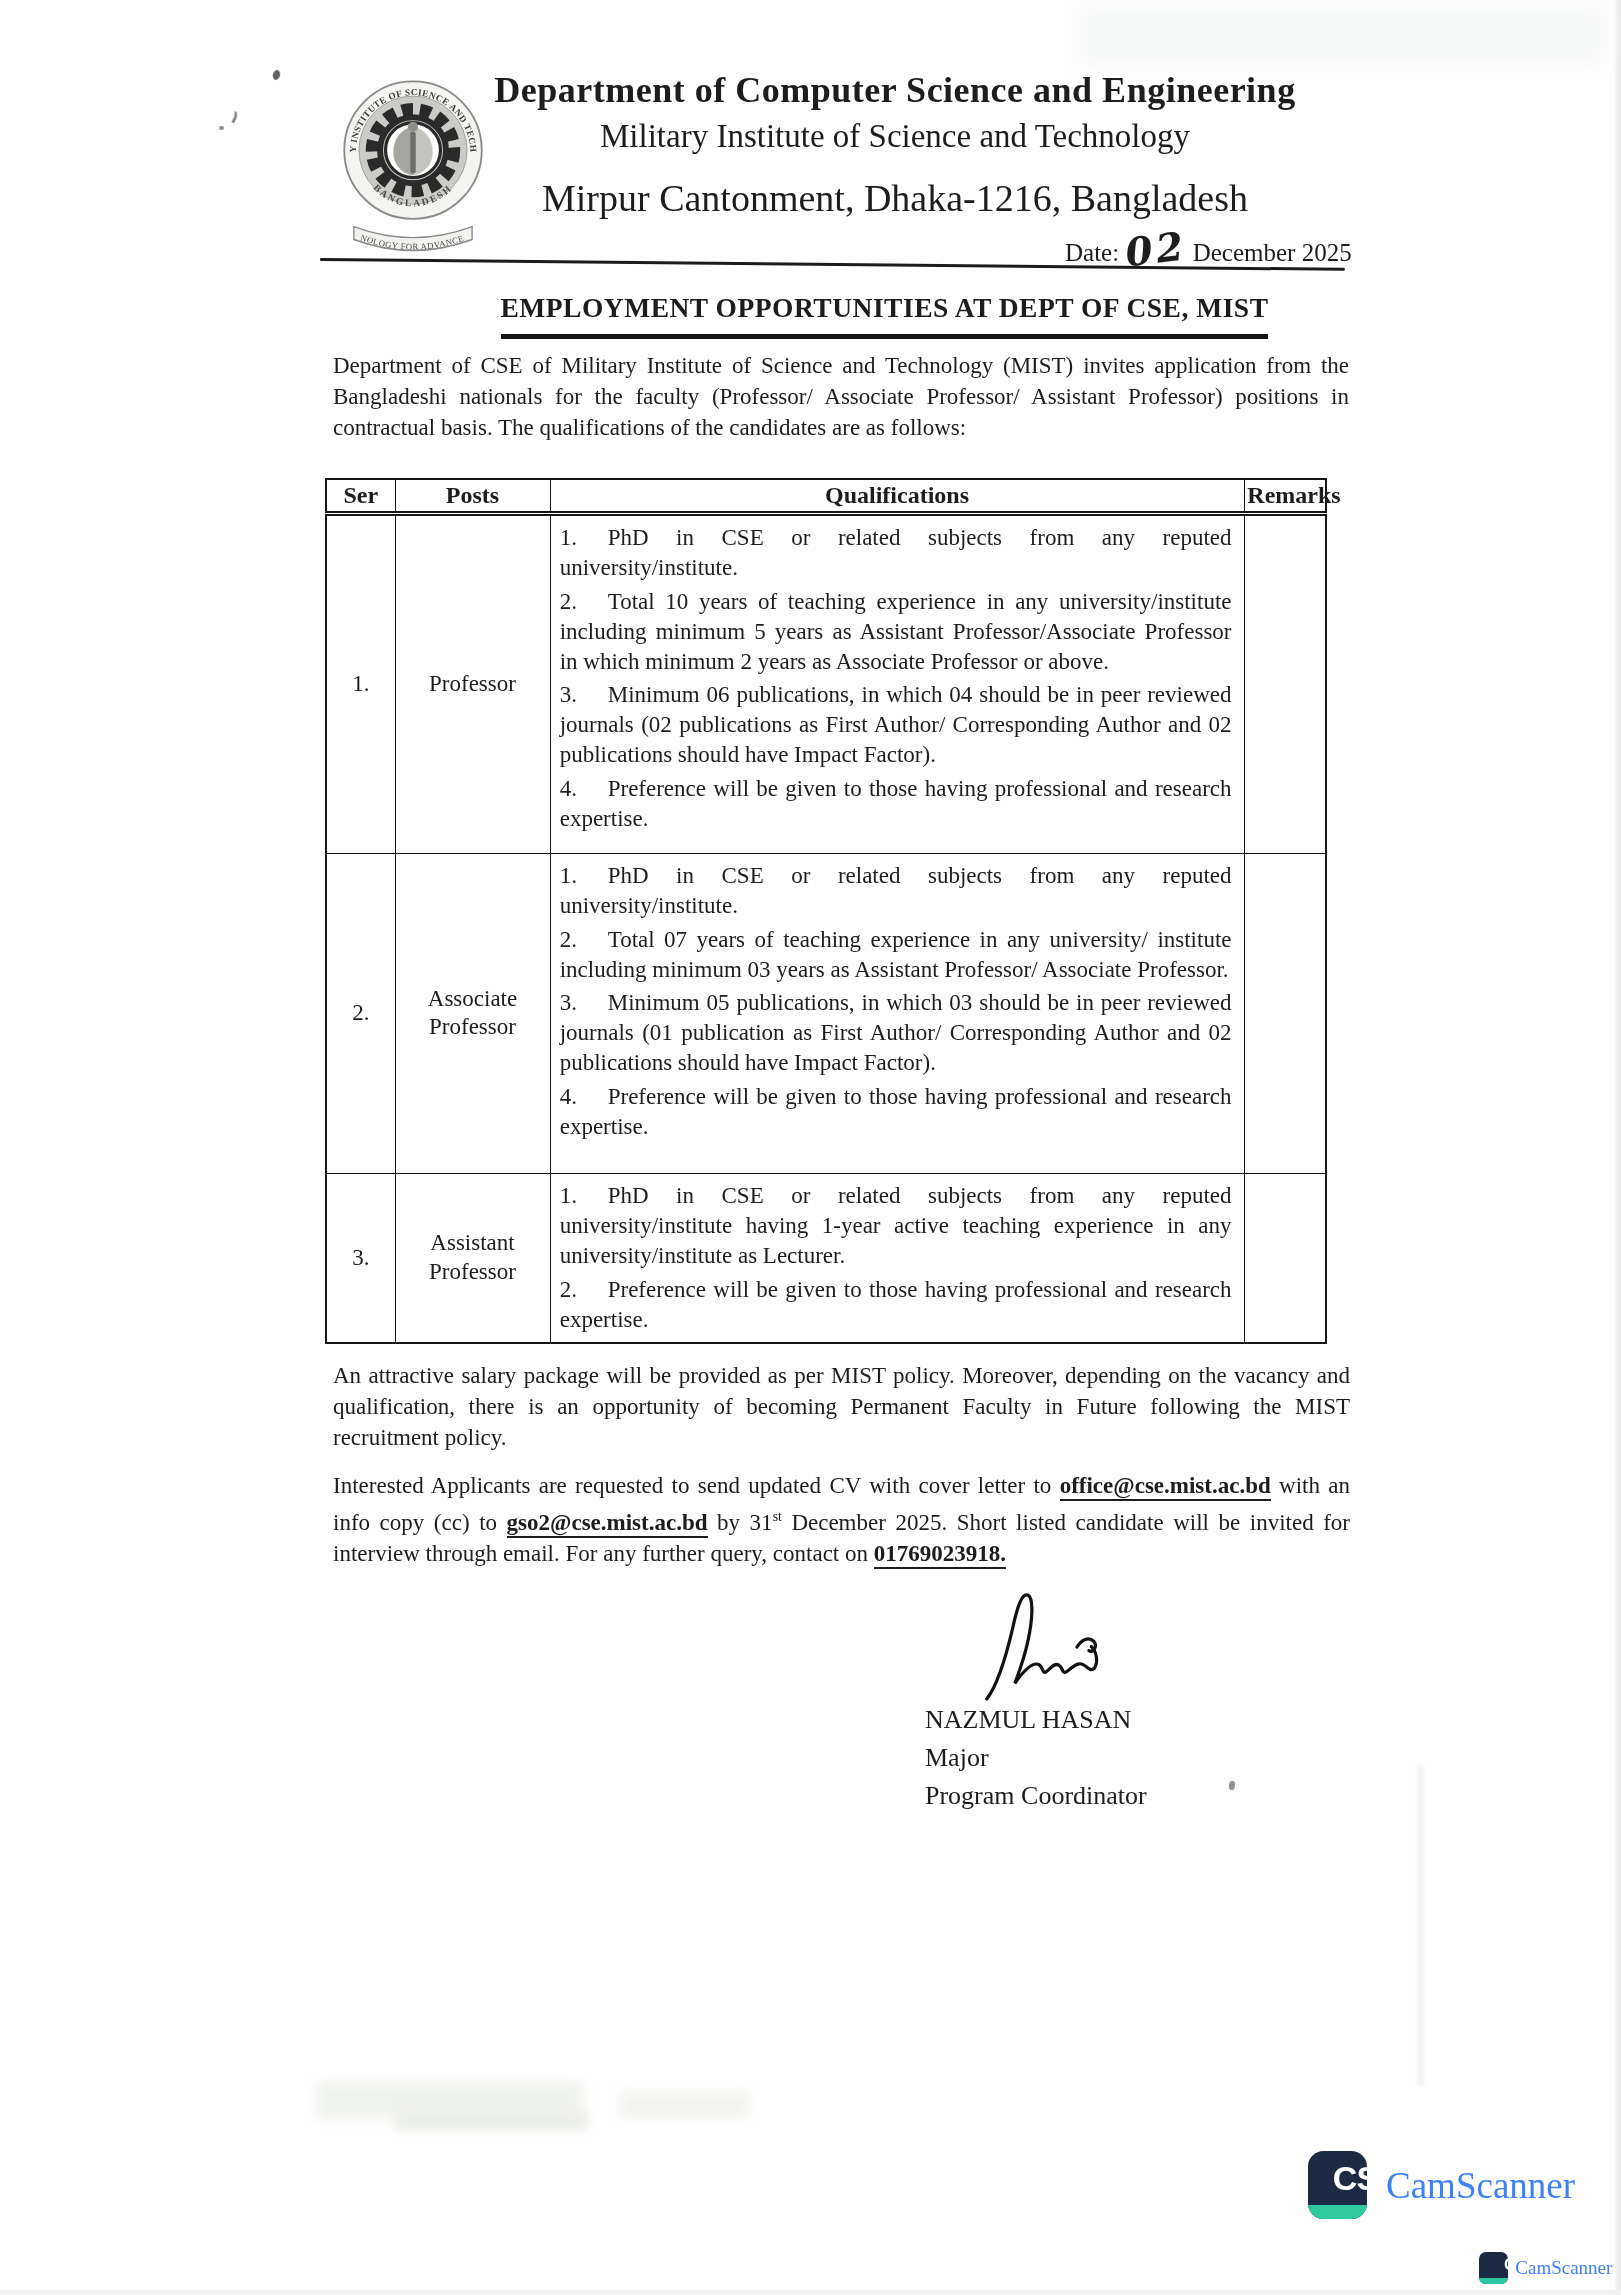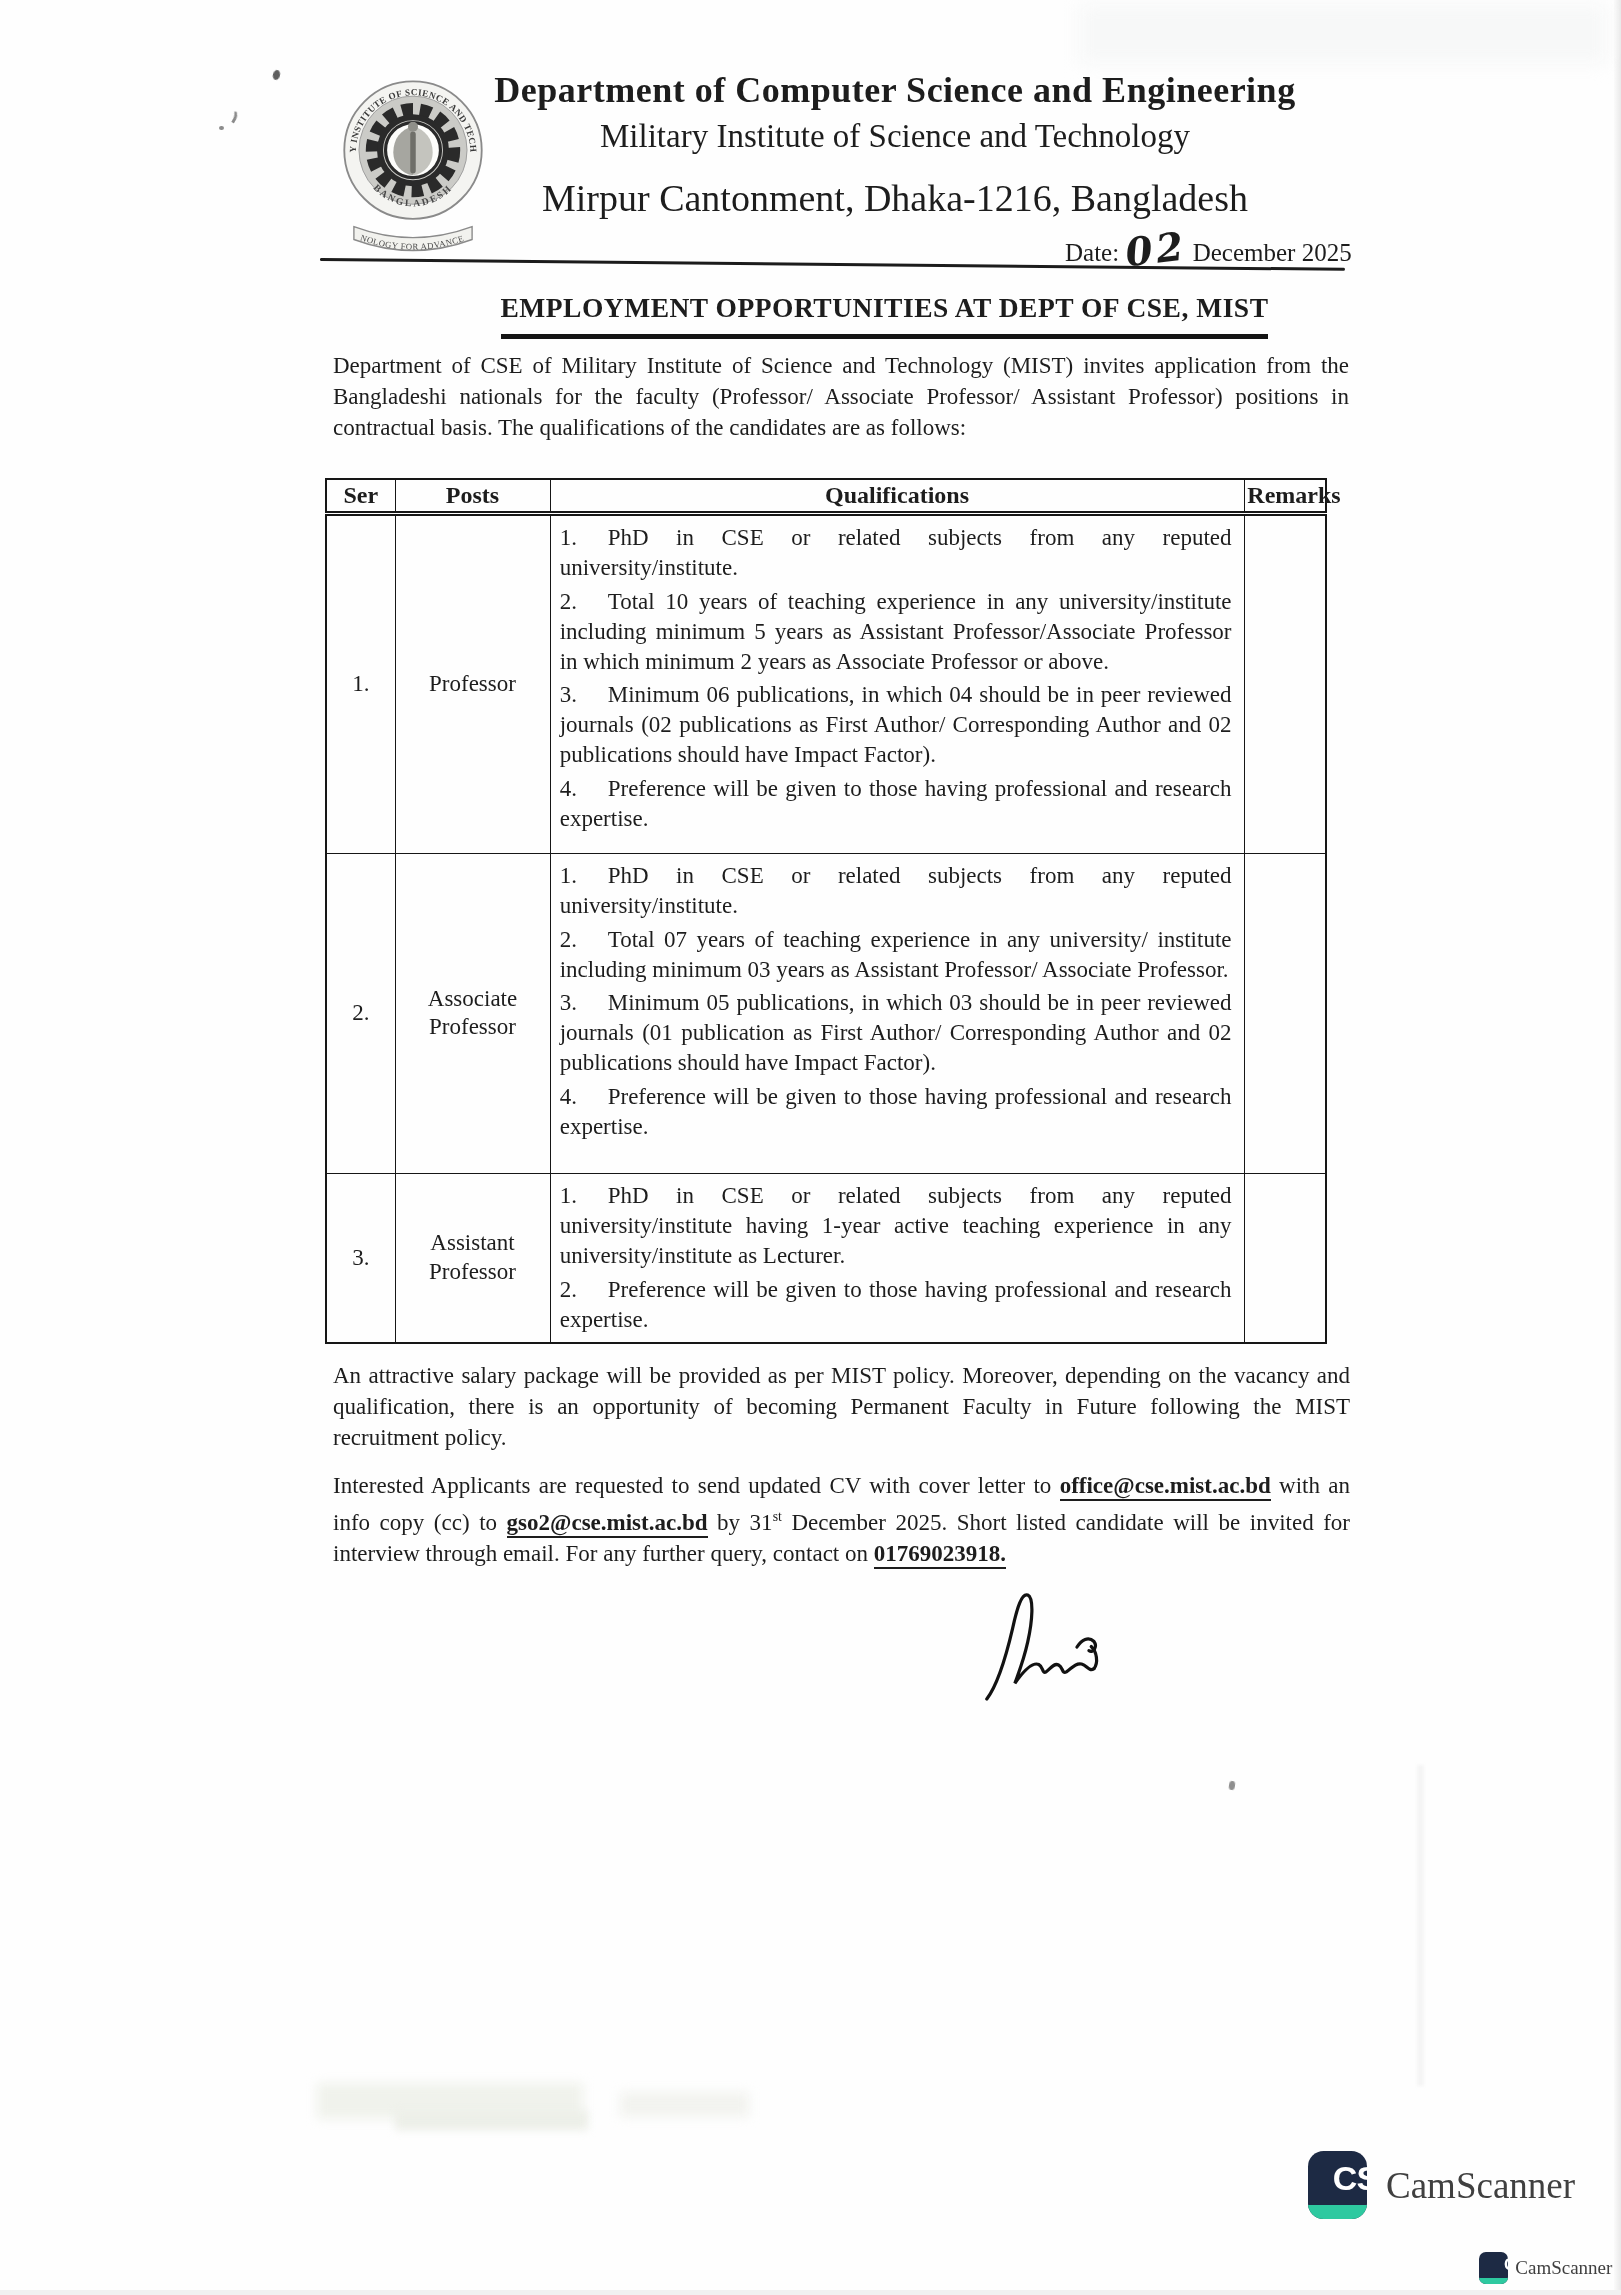--- a/index.html
+++ b/index.html
@@ -78,21 +78,21 @@
   .cs-icon { display:flex; flex-direction:column; overflow:hidden; }
   .cs-icon .cs-top { flex:1; display:flex; align-items:center; justify-content:center;
     font-family:"Liberation Sans",sans-serif; font-weight:800; color:#ffffff;margin-left:36px; }
   .wm-big .cs-icon { width:59px; height:68px; border-radius:15.6px; background:#1d2a44; }
   .wm-big .cs-top { font-size:34px; letter-spacing:-0.9px; }
   .wm-big .cs-strip { height:13.8px; }
   .wm-small .cs-icon { width:29px; height:32px; border-radius:6.9px; background:#1d2a44; }
   .wm-small .cs-top { font-size:16.5px; letter-spacing:-0.5px; }
   .wm-small .cs-strip { height:6.4px; }
   .cs-strip { width:100%; }
-  .wm-text { color:#404040; font-family:"Liberation Serif",serif; }
+  .wm-text { color:#3b82f6; font-family:"Liberation Serif",serif; }
   .wm-big .wm-text { font-size:37px; margin-left:19px; }
   .wm-small .wm-text { font-size:19px; margin-left:7.3px; }
 </style>
 </head>
 <body>
 
 <div class="page">
 
   <div class="edge-right art"></div>
   <div class="edge-bottom art"></div>
@@ -205,20 +205,25 @@
 
   <p class="close2"><span>Interested Applicants are requested to send updated CV with cover letter to </span><span class="em">office@cse.mist.ac.bd</span><span> with an info copy (cc) to </span><span class="em">gso2@cse.mist.ac.bd</span><span> by 31</span><sup class="st">st</sup><span> December 2025. Short listed candidate will be invited for interview through email. For any further query, contact on </span><span class="em">01769023918.</span></p>
 
   <svg class="sig-svg" viewBox="0 0 300 280">
     <g fill="none" stroke="#121212" stroke-width="7" stroke-linecap="round">
       <path d="M 30 265 C 55 232, 72 172, 86 112 C 96 66, 106 34, 119 39 C 133 45, 129 96, 119 141 C 109 186, 96 216, 91 231 C 112 201, 131 185, 143 190 C 153 195, 150 211, 159 206 C 169 198, 176 186, 186 191 C 196 196, 193 211, 203 206 C 215 198, 223 186, 236 189 C 249 193, 252 206, 263 199"></path>
       <path d="M 226 152 C 236 136, 251 128, 263 140 C 271 151, 262 166, 252 160"></path>
       <path d="M 263 199 C 273 186, 269 162, 257 151"></path>
     </g>
   </svg>
+  <div class="sig-block">
+    <div>NAZMUL HASAN</div>
+    <div>Major</div>
+    <div>Program Coordinator</div>
+  </div>
 
   <div class="wm wm-big">
     <div class="cs-icon" style="background: rgb(29, 42, 68);">
       <div class="cs-top">CS</div>
       <div class="cs-strip" style="background: rgb(46, 201, 160);"></div>
     </div>
     <div class="wm-text">CamScanner</div>
   </div>
 
   <div class="wm wm-small">

